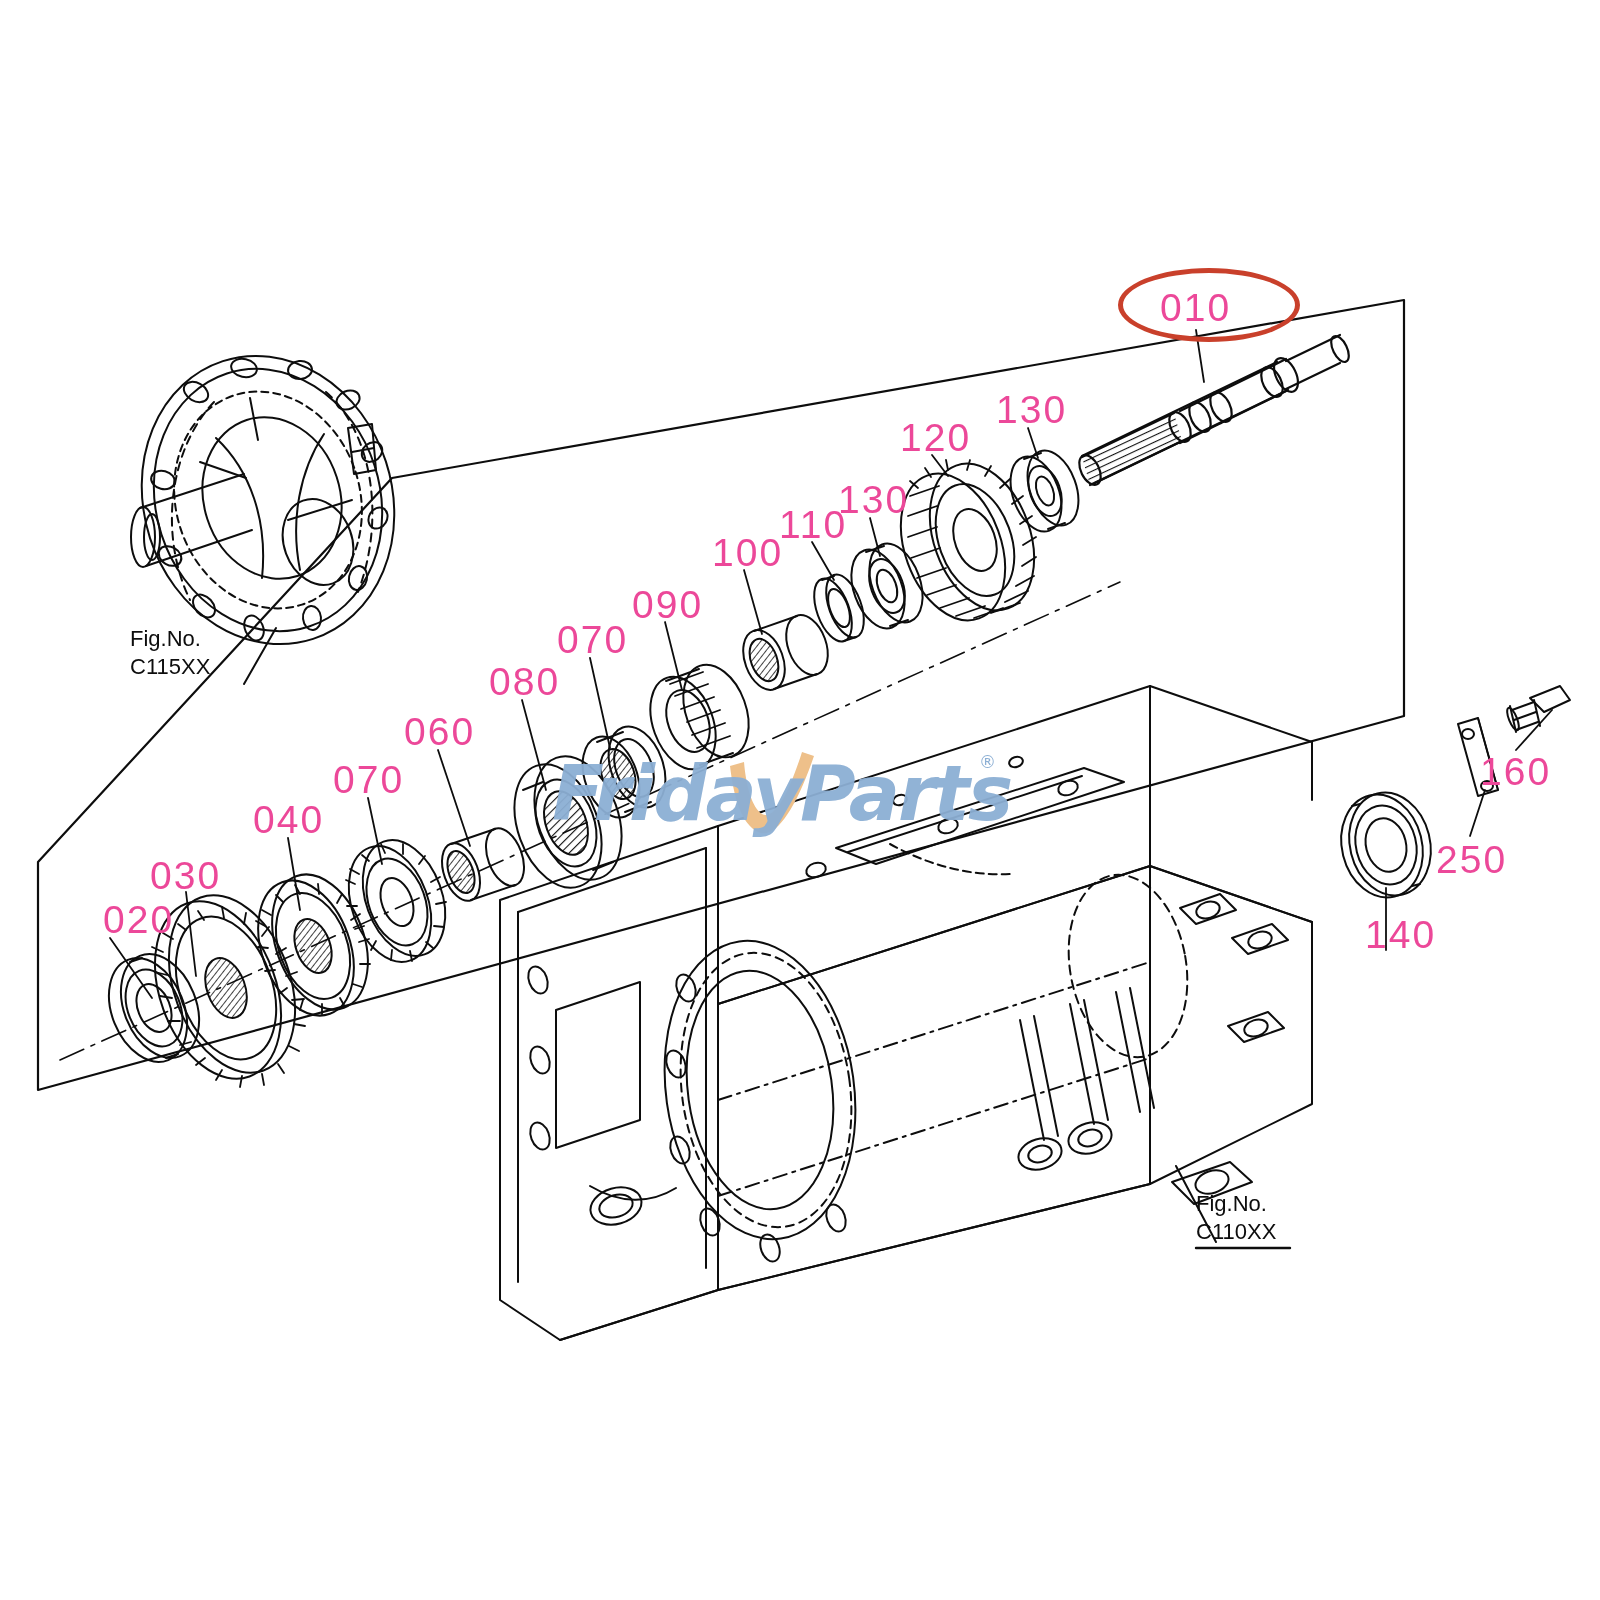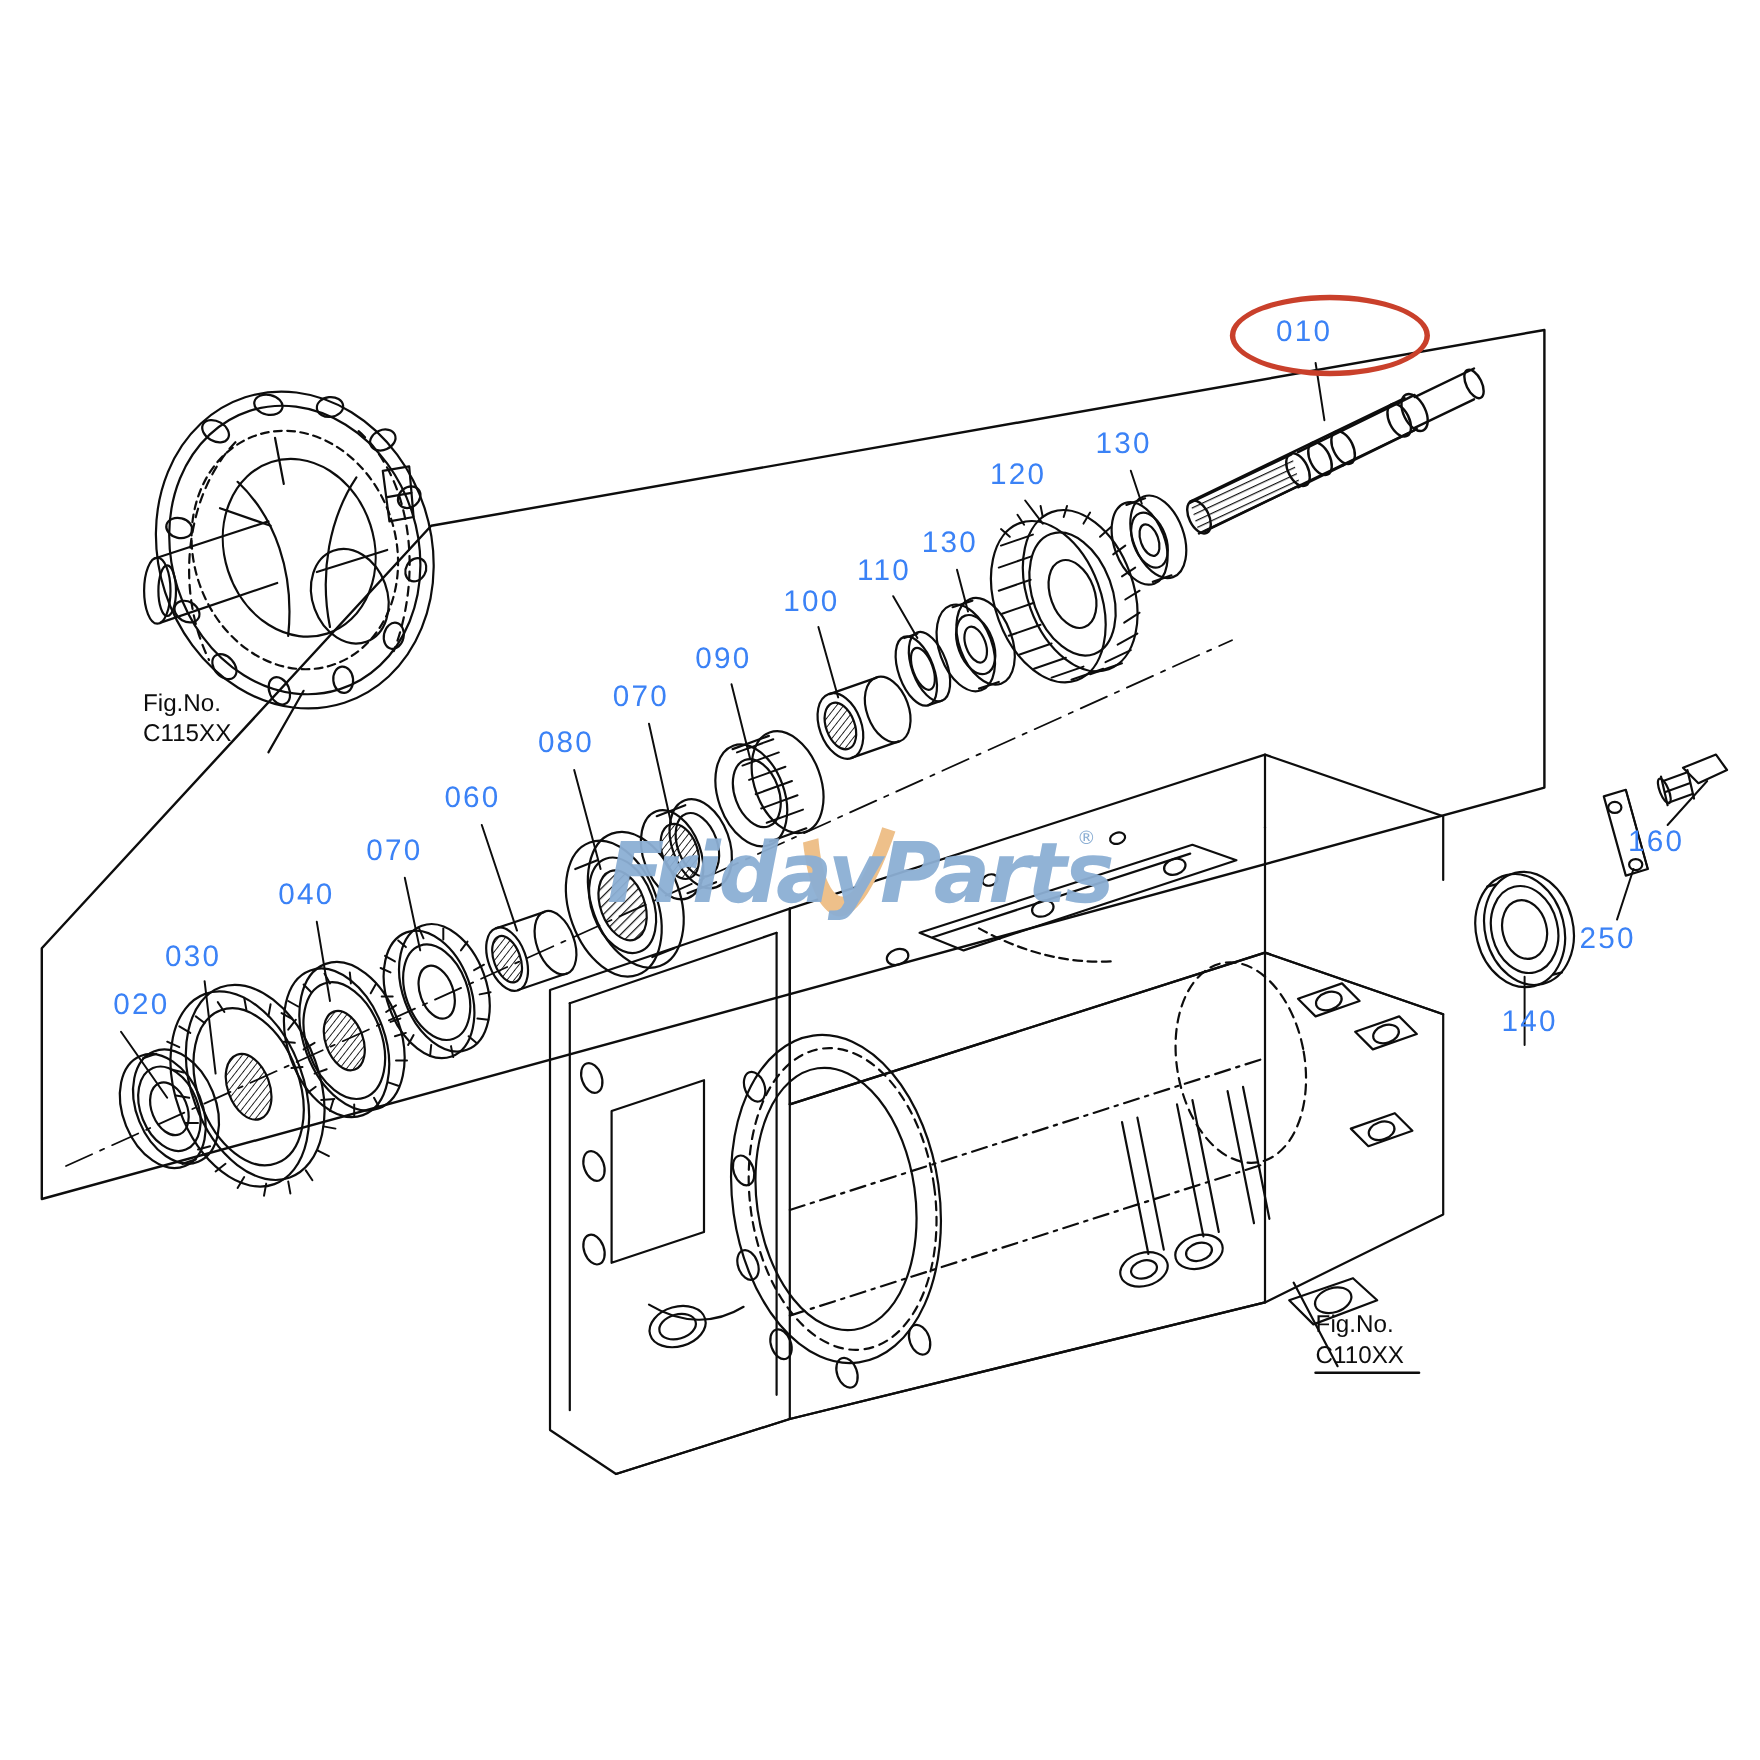--- a/index.html
+++ b/index.html
@@ -10,24 +10,24 @@
     width:1600px;height:1600px;
     background:#ffffff;
     overflow:hidden;
   }
   #diagram-svg{position:absolute;left:0;top:0;width:1600px;height:1600px;}
 
   
   .callout{
     position:absolute;
     font-family:"Liberation Sans", sans-serif;
-    font-size:27px;
+    font-size:39px;
     font-weight:400;
     letter-spacing:2px;
-    color:#3b82f6;
+    color:#ec4899;
     white-space:nowrap;
     line-height:1;
     user-select:none;
   }
   .callout.highlighted{ }
 
   
   .fig-no{
     position:absolute;
     font-family:"Liberation Sans", sans-serif;

